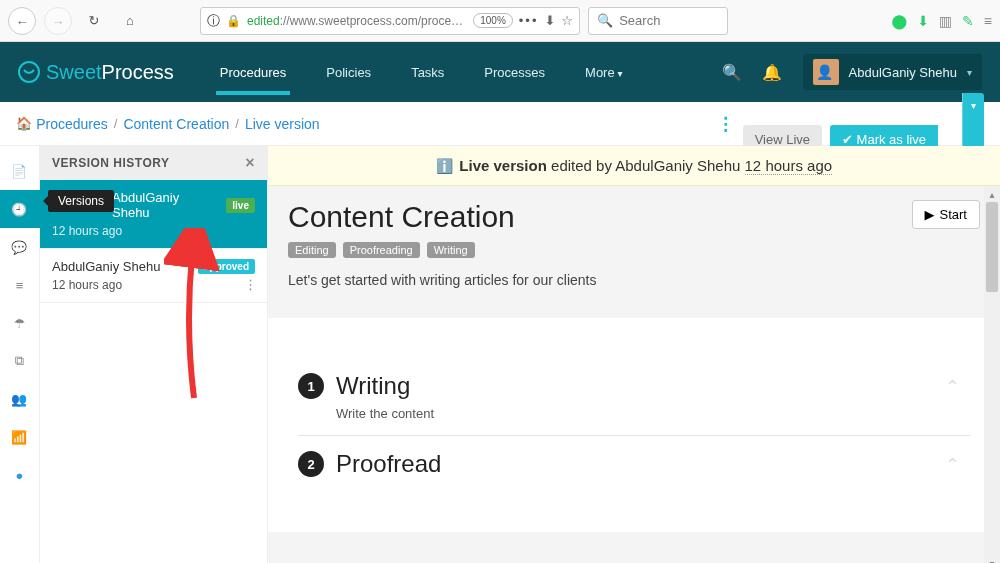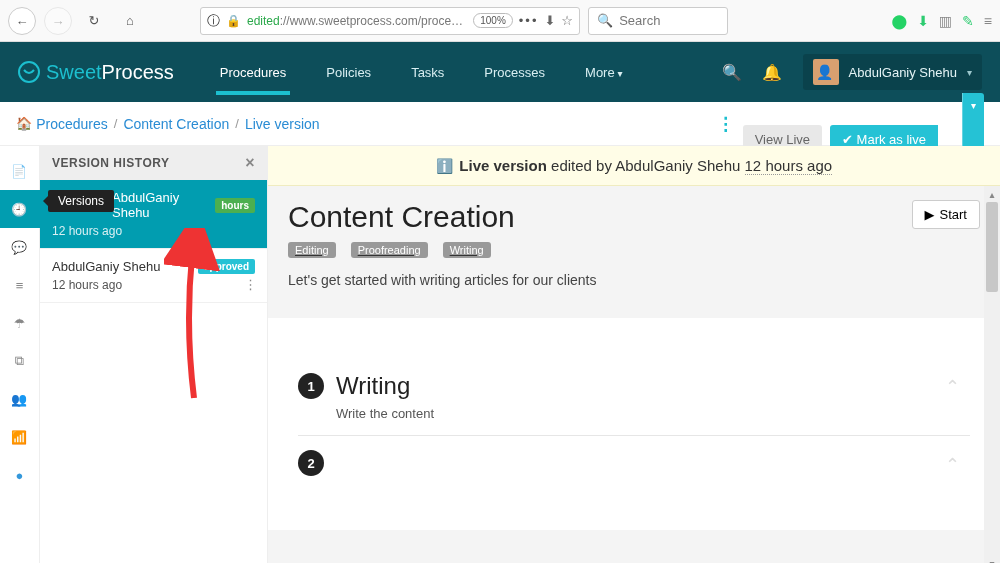--- a/index.html
+++ b/index.html
@@ -77,21 +77,21 @@
   .banner { background:#fffde7; border-bottom:1px solid #f0ecc0; height:40px; display:flex; align-items:center; justify-content:center; gap:6px; font-size:15px; color:#333; }
   .banner .info { font-size:14px; }
   .banner b { font-weight:bold; }
   .banner .time { border-bottom:1px dotted #999; }
 
   .content { flex:1; overflow-y:auto; background:#f4f4f4; position:relative; }
   .content-inner { background:#f4f4f4; padding: 14px 20px 0 20px; }
   .title-row { display:flex; align-items:flex-start; }
   .page-title { font-size:30px; font-weight:300; color:#222; }
   .start-btn { margin-left:auto; border:1px solid #ccc; background:#fff; padding:6px 12px; border-radius:3px; font-size:13px; cursor:pointer; display:flex; align-items:center; gap:5px; }
-  .tags { display:flex; gap:15px; margin-top:8px;text-decoration:underline; }
+  .tags { display:flex; gap:7px; margin-top:8px; }
   .tag { background:#999; color:#fff; font-size:11px; padding:2px 7px; border-radius:3px; }
   .intro { margin-top:14px; font-size:14px; color:#444; padding-bottom: 30px; }
 
   .steps { background:#fff; padding: 40px 30px; }
   .step { padding: 14px 0; border-bottom:1px solid #e6e6e6; position:relative; }
   .step:last-child { border-bottom:none; }
   .step-head { display:flex; align-items:center; gap:12px; }
   .step-num { width:26px; height:26px; border-radius:50%; background:#222; color:#fff; display:flex; align-items:center; justify-content:center; font-size:13px; font-weight:bold; }
   .step-title { font-size:24px; font-weight:300; color:#222; }
   .step-desc { margin-left:38px; margin-top:6px; font-size:13px; color:#555; }
@@ -198,21 +198,21 @@
     <div class="sb-header">
       <span>VERSION HISTORY</span>
       <span class="x">×</span>
     </div>
 
     <div class="tooltip right-arrow" style="top:44px; left:8px;">Versions</div>
 
     <div class="version-item live">
       <div class="vi-row1">
         <span class="vi-author" style="padding-left:60px;overflow:hidden;">AbdulGaniy Shehu</span>
-        <span class="vi-badge live">hours</span>
+        <span class="vi-badge live">live</span>
       </div>
       <span class="vi-time">12 hours ago</span>
     </div>
 
     <div class="version-item">
       <div class="vi-row1">
         <span class="vi-author">AbdulGaniy Shehu</span>
         <span class="vi-badge approved">approved</span>
       </div>
       <span class="vi-time">12 hours ago</span>
@@ -254,20 +254,21 @@
           <div class="step-head">
             <span class="step-num">1</span>
             <span class="step-title">Writing</span>
           </div>
           <div class="step-desc">Write the content</div>
           <span class="step-chevron">⌃</span>
         </div>
         <div class="step">
           <div class="step-head">
             <span class="step-num">2</span>
+            <span class="step-title">Proofread</span>
           </div>
           <span class="step-chevron">⌃</span>
         </div>
       </div>
 
       <div class="fake-scroll">
         <div class="up">▴</div>
         <div class="thumb"></div>
         <div class="dn" style="position:absolute;bottom:0;left:0;right:0;">▾</div>
       </div>

